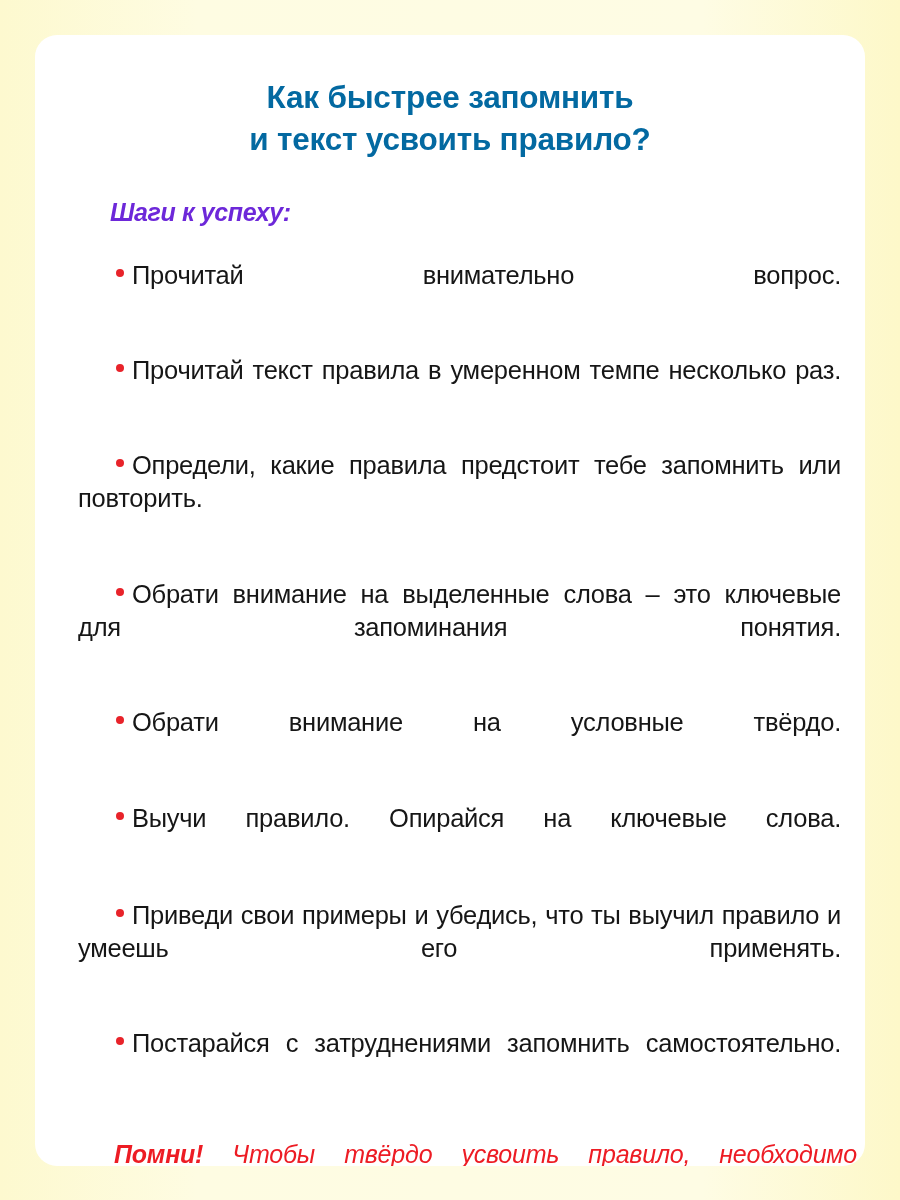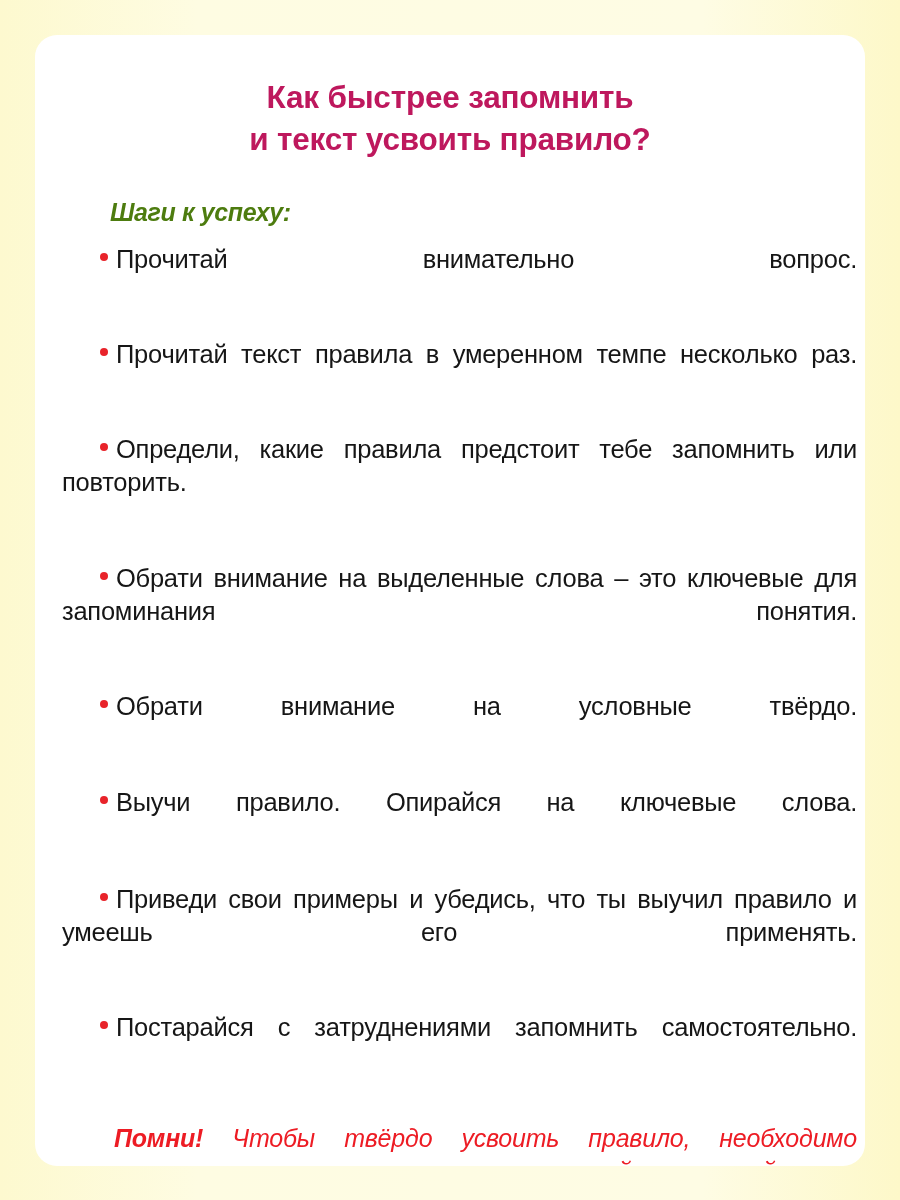--- a/index.html
+++ b/index.html
@@ -48,41 +48,41 @@
   }
 
   
   .title {
     margin: 0;
     padding-top: 42px;
     text-align: center;
     font-size: 31.5px;
     font-weight: bold;
     line-height: 1.33;
-    color: #be185d;
+    color: #0369a1;
     letter-spacing: -0.2px;
     padding-right: 22px;
   }
   .title-line { display: block; }
 
   
   .subhead {
     margin: 0;
     padding-top: 37px;
     padding-left: 48px;
     font-size: 25px;
     font-weight: bold;
     font-style: italic;
-    color: #4d7c0f;
+    color: #6d28d9;
     letter-spacing: -0.4px;
   }
 
   
   .steps {
-    margin: 0;
+    margin: 16px;
     padding: 0;
     list-style: none;
     padding-top: 16px;
   }
   .step {
     position: relative;
     margin: 0;
     padding: 0 3px 0 0;
     font-size: 25.5px;
     line-height: 1.3;

